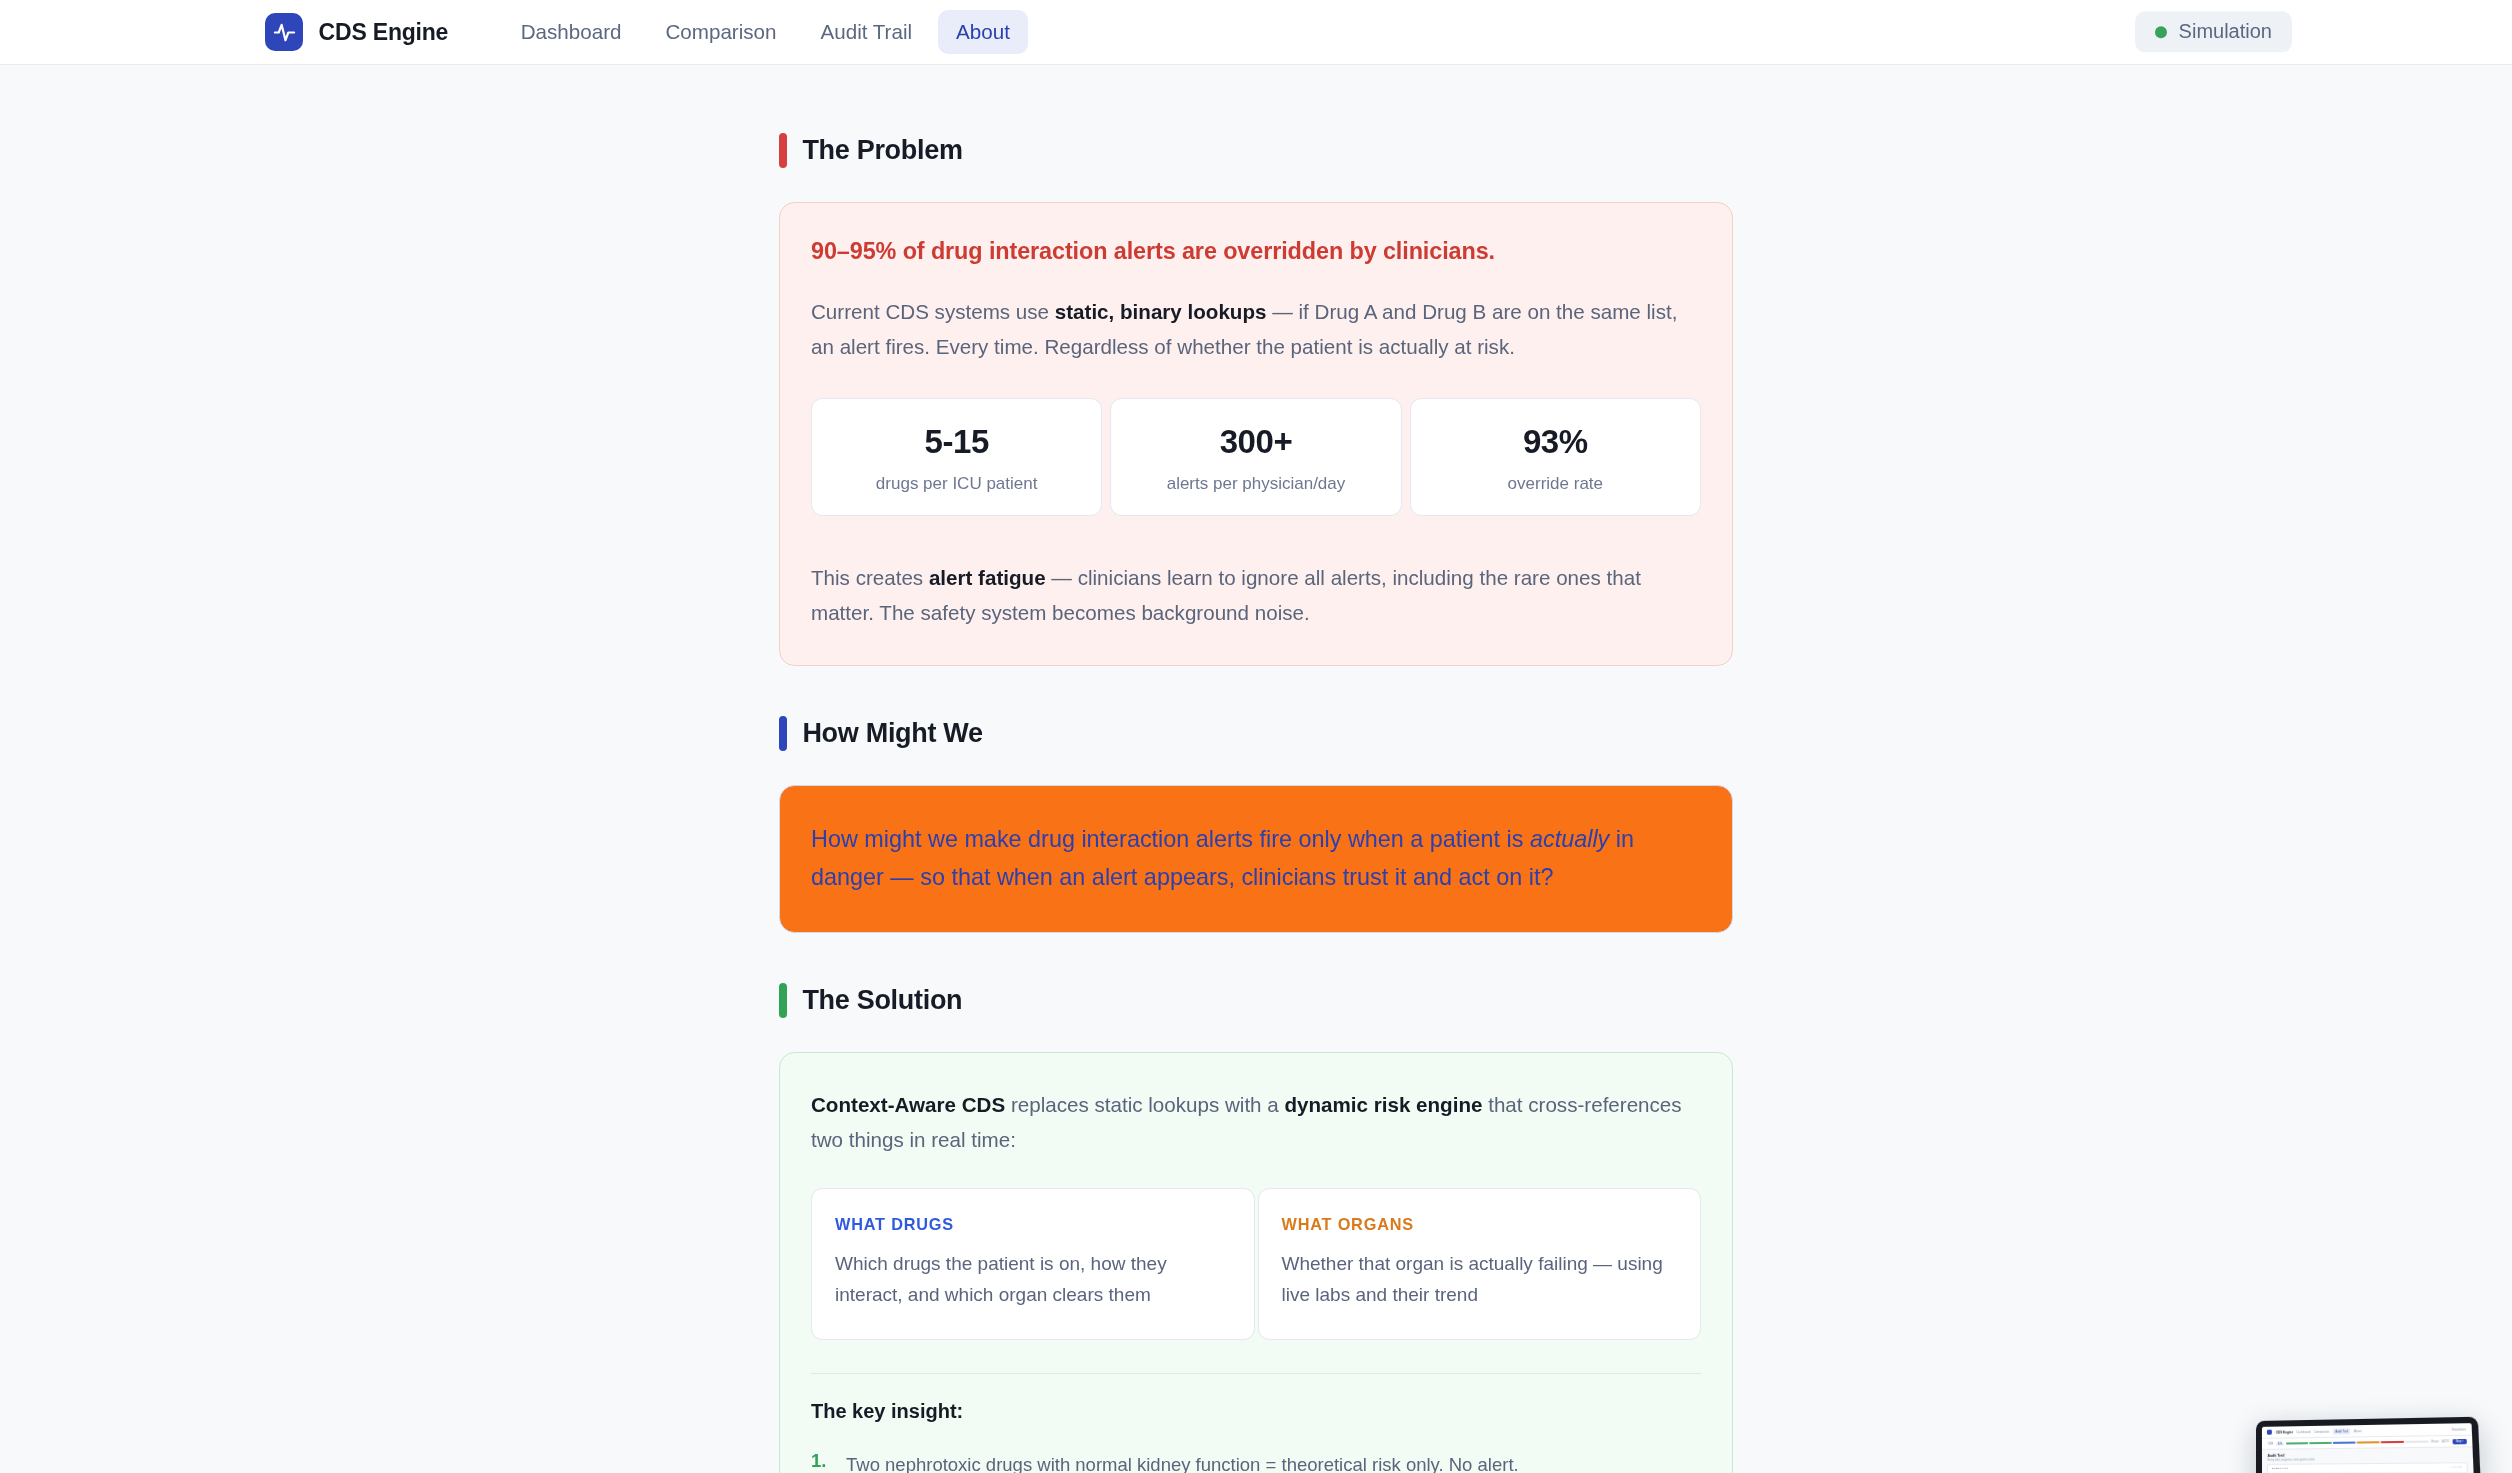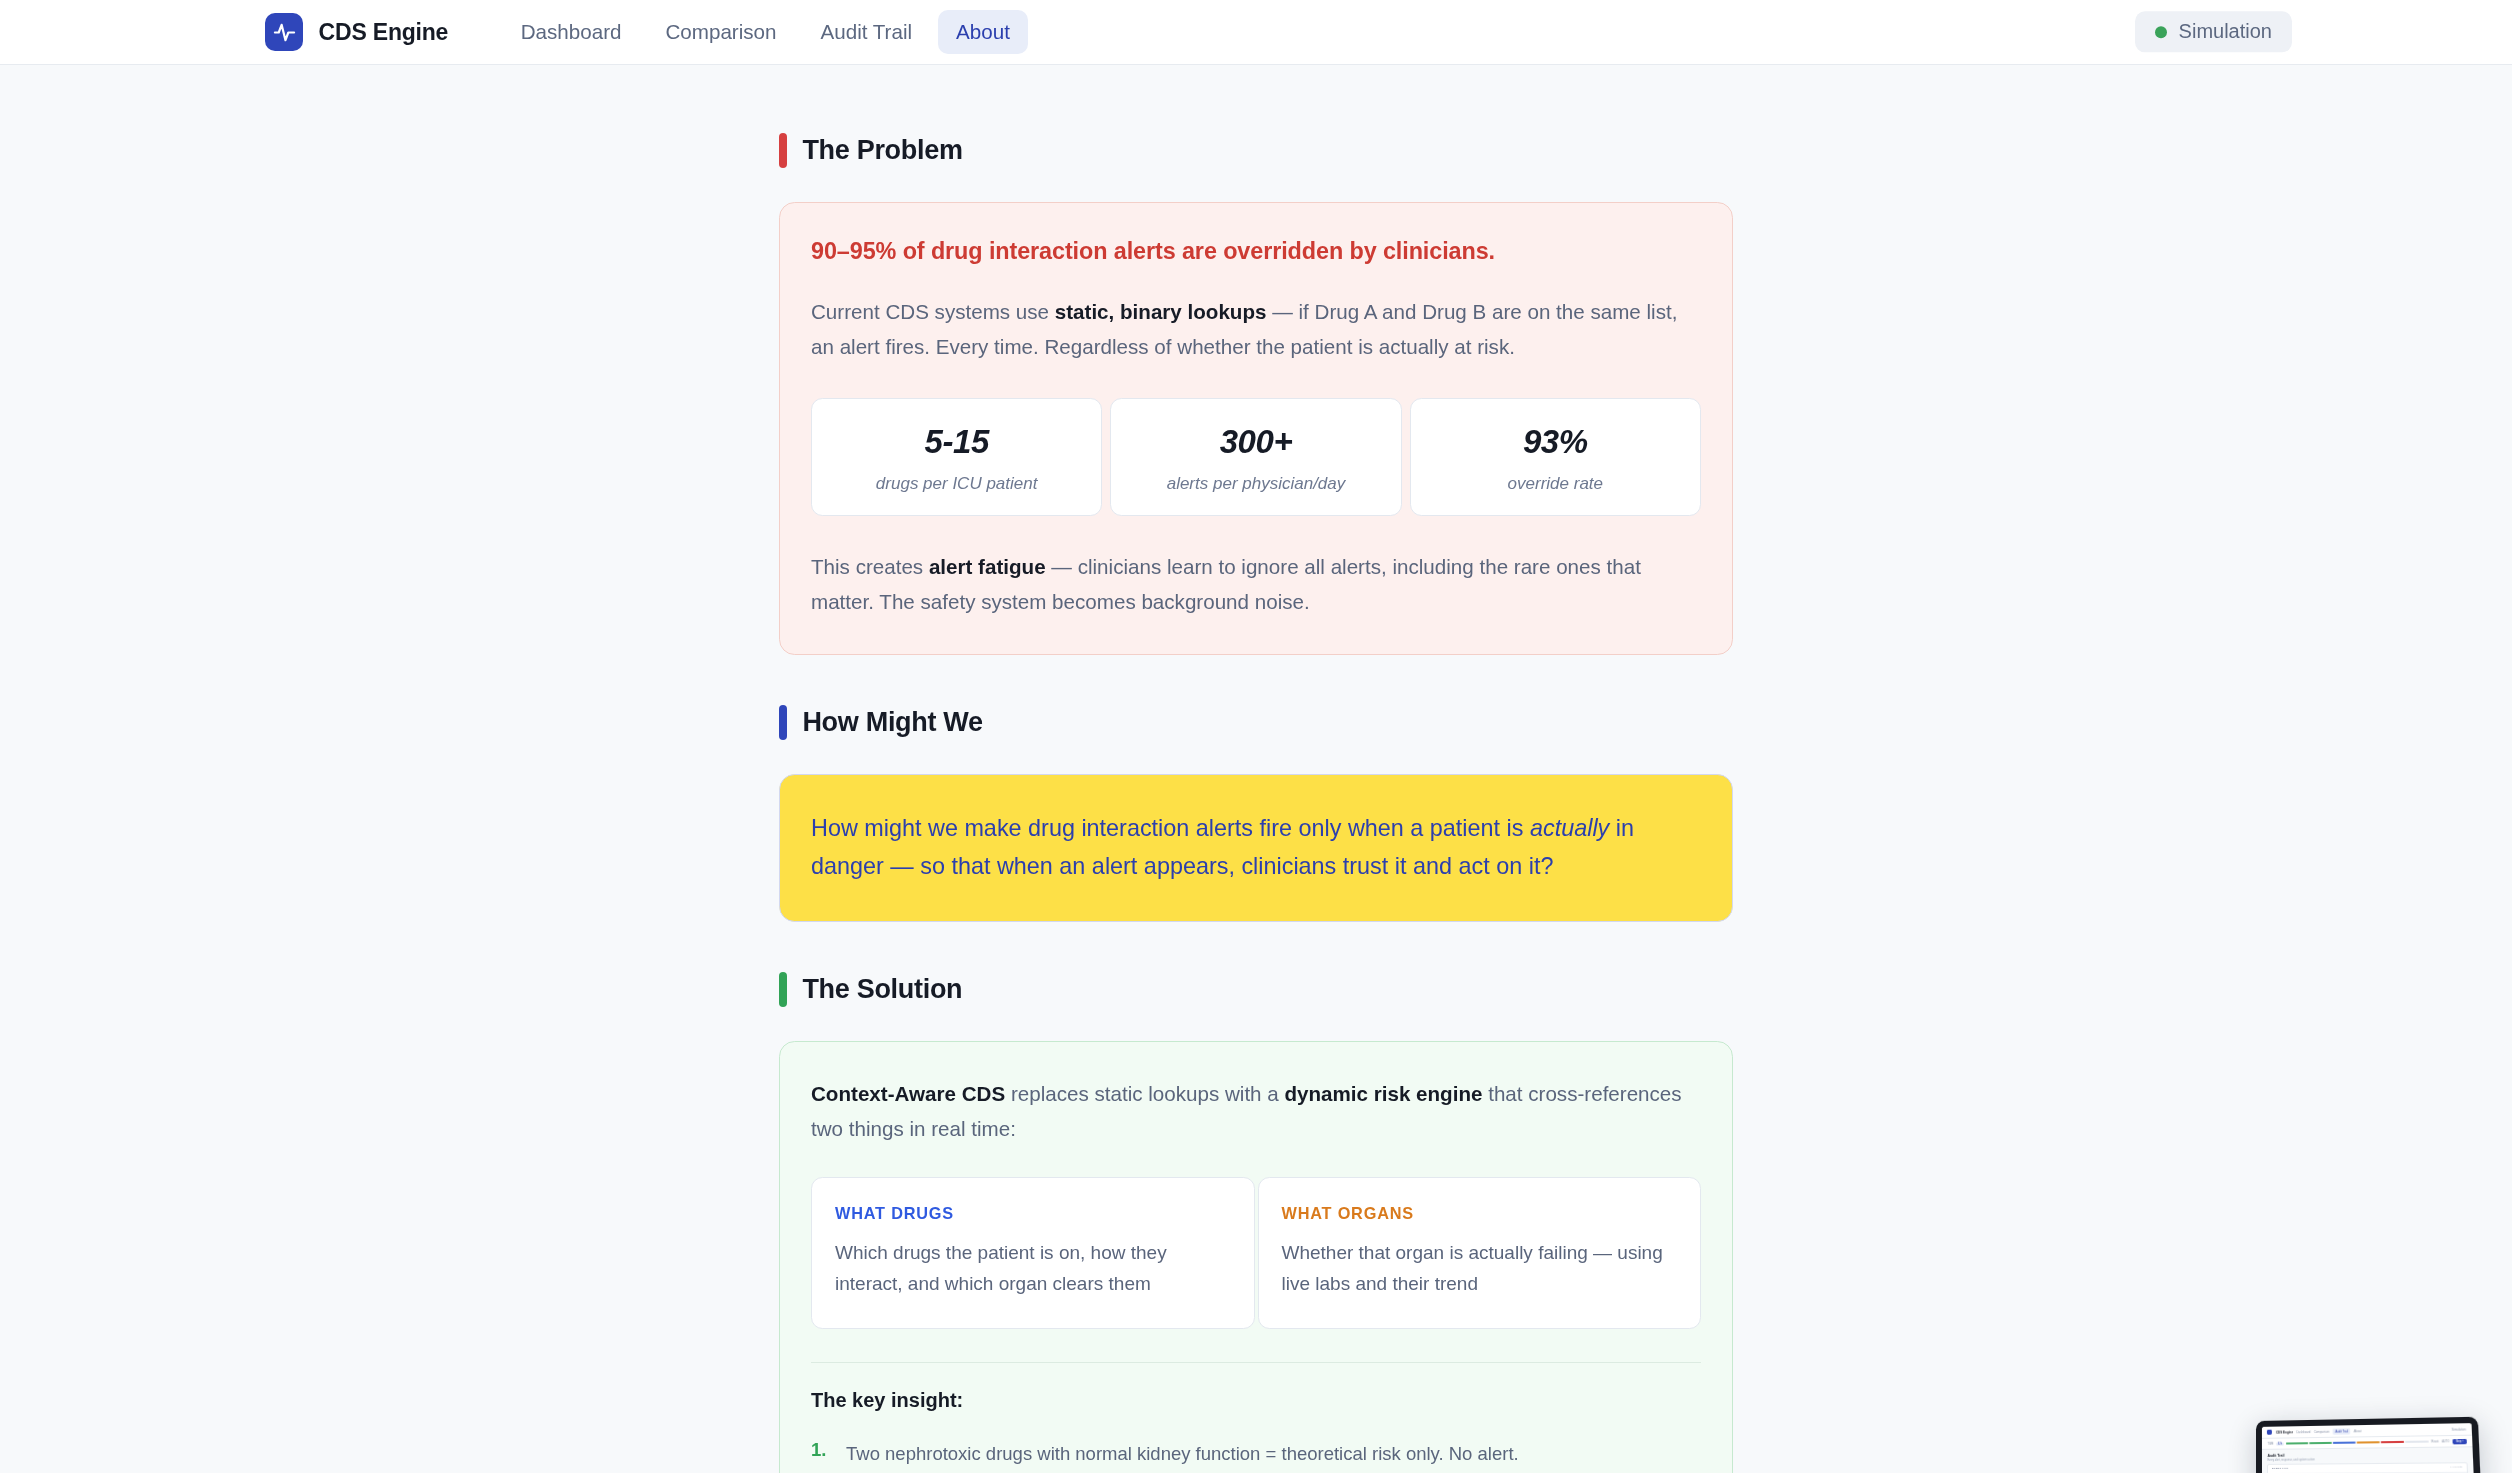--- a/index.html
+++ b/index.html
@@ -142,21 +142,21 @@
   
   .card {
     border-radius: 15.6px;
     padding: 35px 31px;
   }
   .card.problem {
     background: #fdf0ee;
     border: 1.4px solid #f3cfc8;
   }
   .card.hmw {
-    background: #fde047;
+    background: #f97316;
     border: 1.4px solid #d2d8f0;
   }
   .card.solution {
     background: #f2fbf4;
     border: 1.4px solid #c6e9cf;
   }
 
   .gap-lg { height: 50px; }
 
   .headline-red {
@@ -172,22 +172,21 @@
     line-height: 1.68;
     color: #5a657c;
   }
   .body-text b { color: #161b26; font-weight: bold; }
 
   
   .stats {
     display: flex;
     gap: 8px;
     margin-top: 34px;
-    margin-bottom: 34px;
-    font-style: italic;
+    margin-bottom: 45px;
   }
   .stat {
     flex: 1;
     background: #ffffff;
     border: 1.4px solid #e3e8ef;
     border-radius: 11.4px;
     padding: 24px 7px 21px;
     text-align: center;
   }
   .stat-value {

